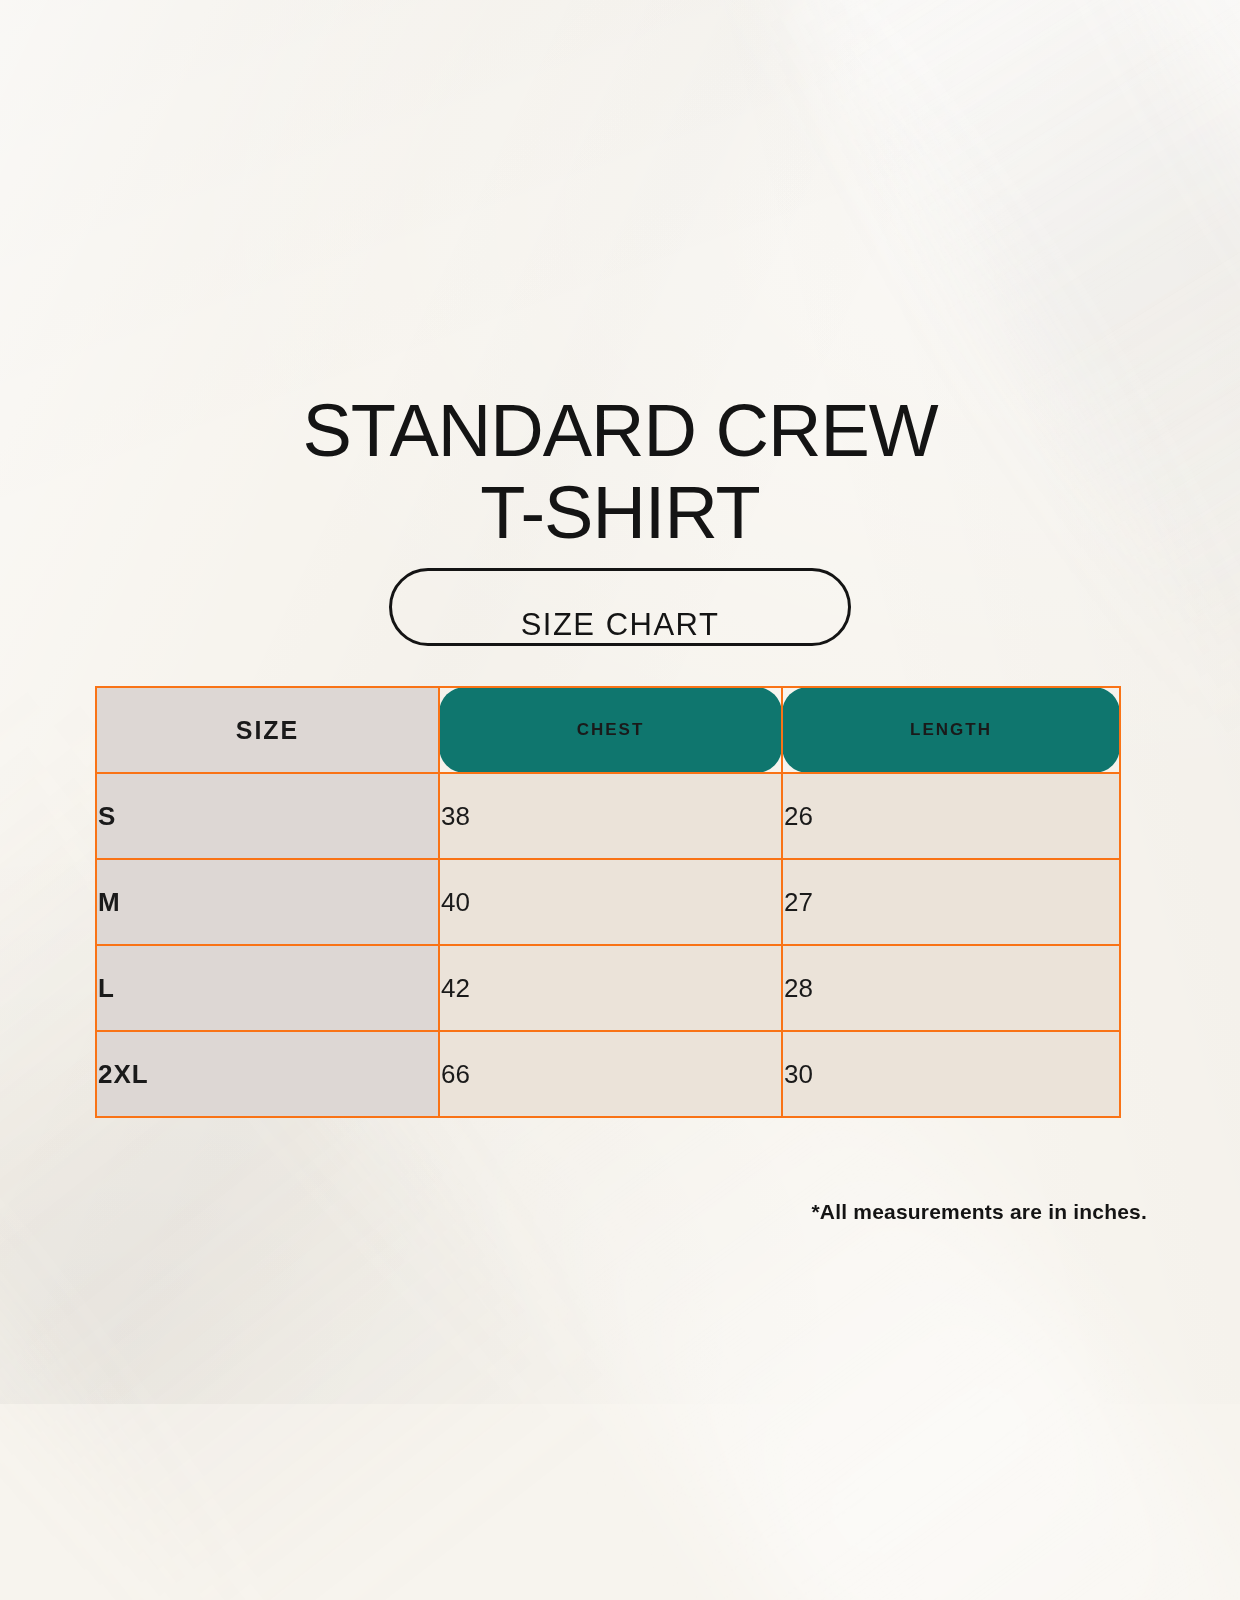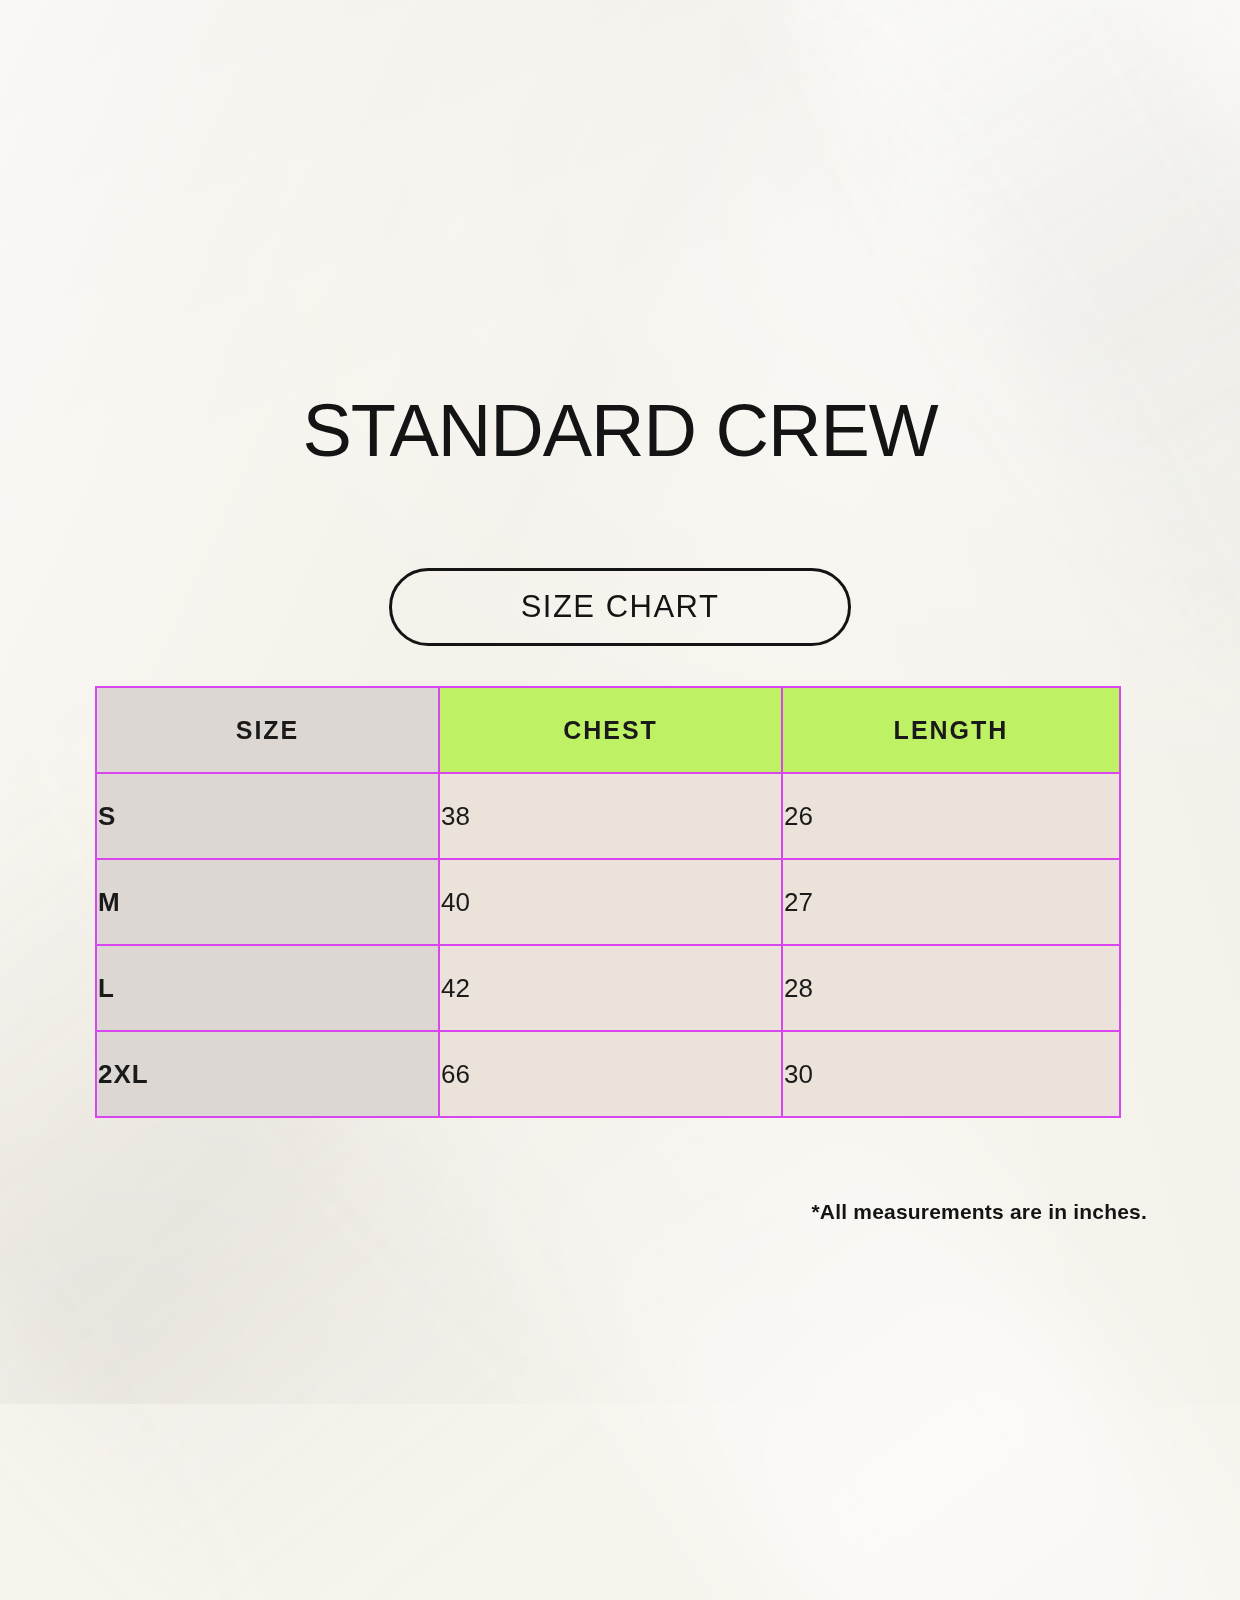--- a/index.html
+++ b/index.html
@@ -86,21 +86,21 @@
   .pill {
     position: absolute;
     top: 568px;
     left: 50%;
     transform: translateX(-50%);
     width: 462px;
     height: 78px;
     border: 3px solid #141414;
     border-radius: 40px;
     display: flex;
-    align-items: center;
+    align-items: flex-end;
     justify-content: center;
     box-sizing: border-box;
     background: transparent;
   }
   .pill-label {
     font-size: 31px;
     font-weight: 500;
     letter-spacing: 1.5px;
     color: #141414;
   }
@@ -112,40 +112,41 @@
     width: 1024px;
   }
 
   table.size-chart {
     border-collapse: collapse;
     width: 1024px;
     table-layout: fixed;
   }
   table.size-chart th,
   table.size-chart td {
-    border: 2px solid #d946ef;
+    border: 2px solid #f97316;
     height: 86px;
     vertical-align: middle;
     box-sizing: border-box;
   }
   col.c-size { width: 343px; }
   col.c-chest { width: 343px; }
   col.c-length { width: 338px; }
 
   th.head-size {
     background: #ddd7d4;
     font-size: 25px;
     font-weight: bold;
     letter-spacing: 2px;
   }
   th.head-measure {
-    background: #bef264;
-    font-size: 25px;
+    background: #0f766e;
+    font-size: 17px;
     font-weight: bold;
     letter-spacing: 2px;
+    border-radius: 26px;
   }
   td.cell-size {
     background: #ddd7d4;
     font-size: 26px;
     font-weight: bold;
     letter-spacing: 1px;
   }
   td.cell-measure {
     background: #ebe3d9;
     font-size: 26px;
@@ -172,20 +173,21 @@
 <div class="page">
 
   <div class="bg-wash"></div>
   <div class="bg-streak streak-1"></div>
   <div class="bg-streak streak-2"></div>
   <div class="bg-streak streak-3"></div>
   <div class="bg-streak streak-4"></div>
 
   <h1 class="title">
     <span class="line">STANDARD CREW</span>
+    <span class="line">T-SHIRT</span>
   </h1>
 
   <div class="pill">
     <span class="pill-label">SIZE CHART</span>
   </div>
 
   <div class="table-wrap">
     <table class="size-chart">
       <colgroup>
         <col class="c-size">

